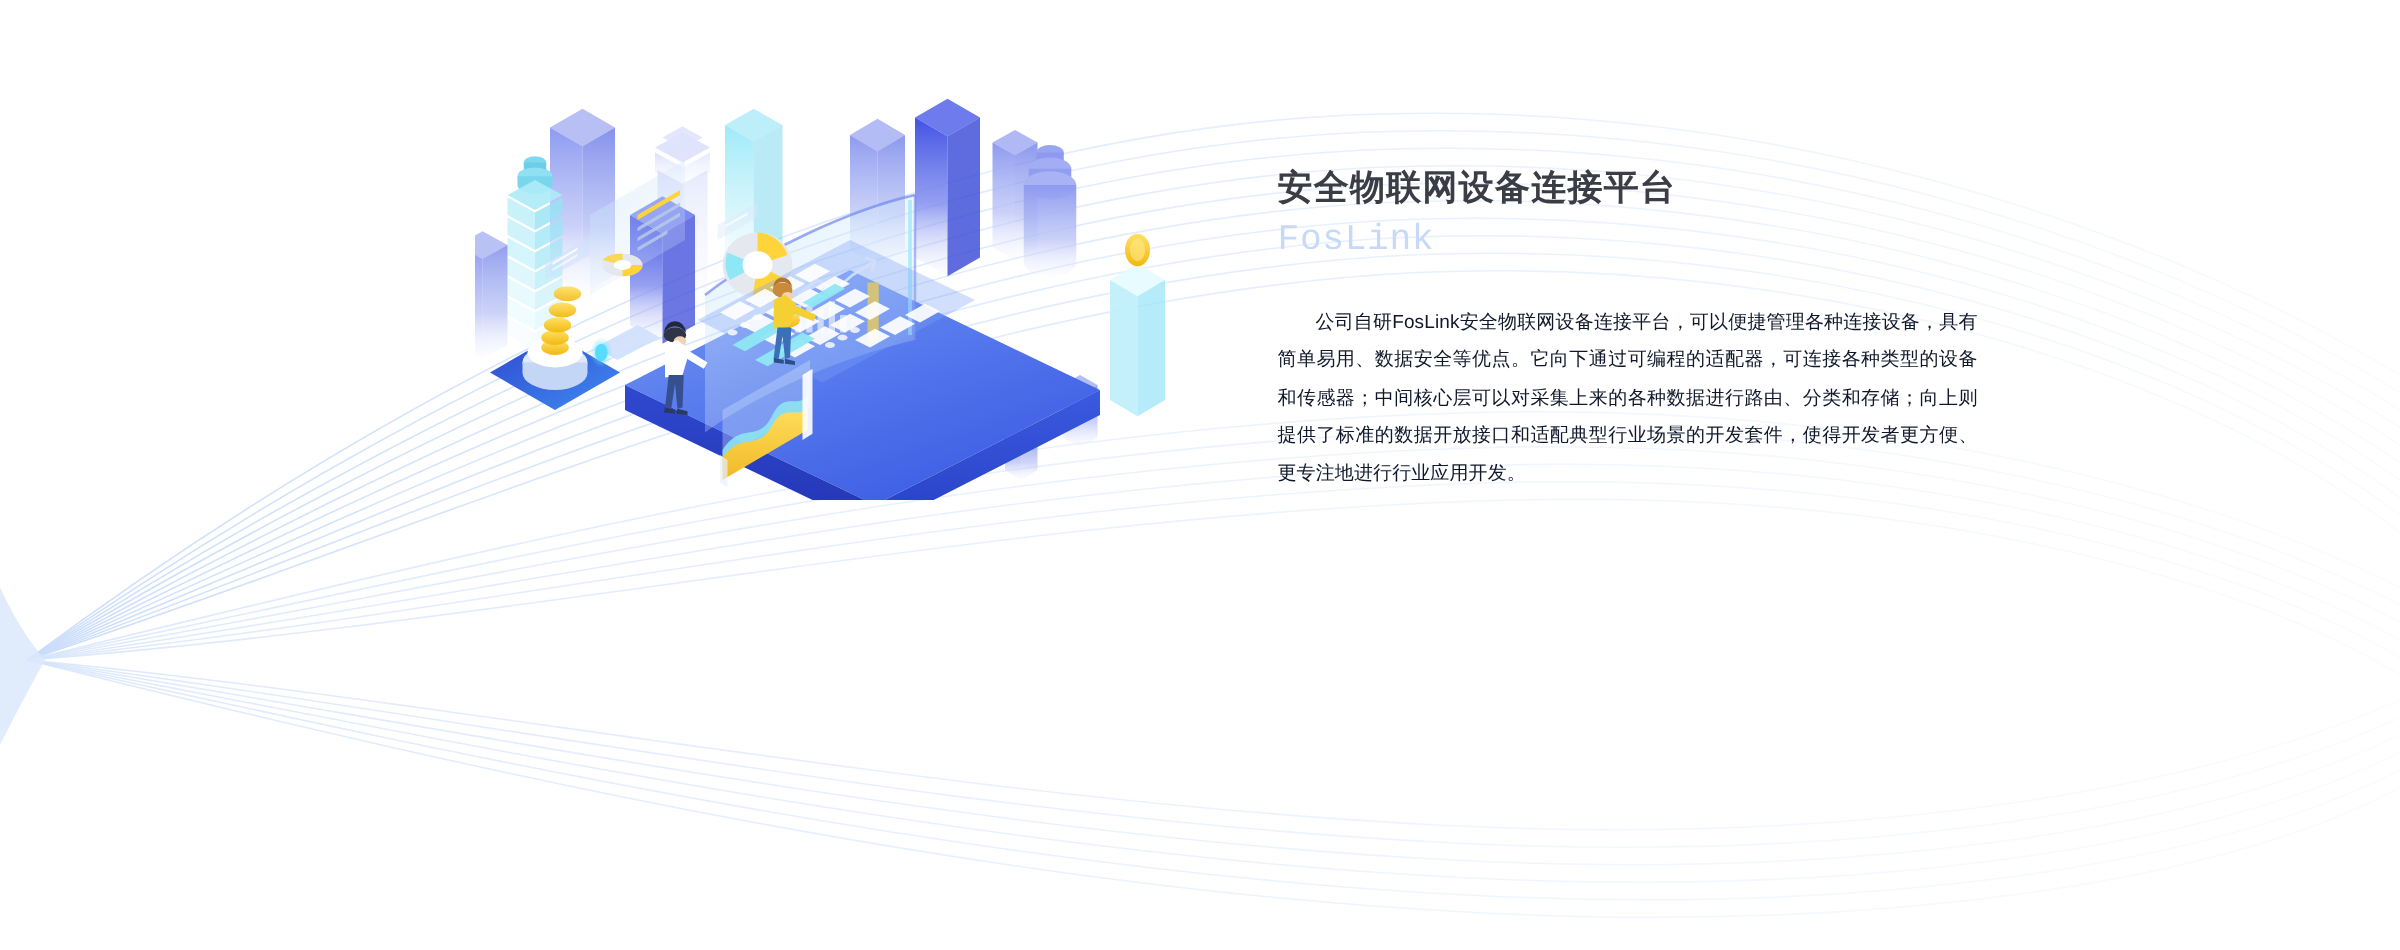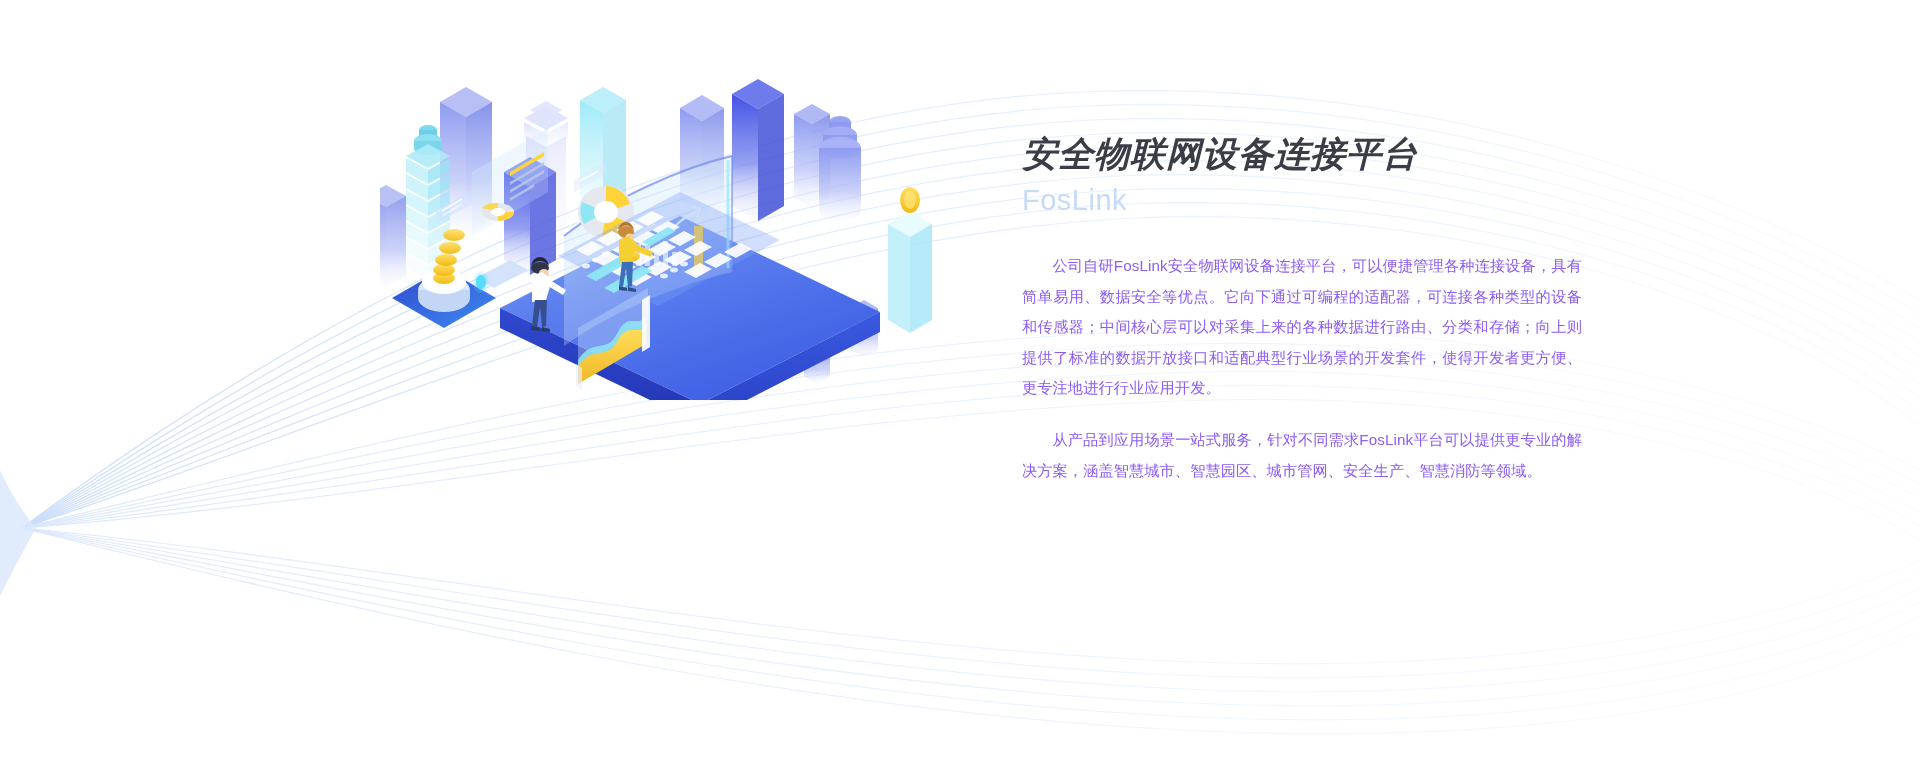--- a/index.html
+++ b/index.html
@@ -43,42 +43,42 @@
 
   
   #text-col {
     position: absolute;
     left: 1022px;
     top: 132px;
     width: 560px;
   }
 
   #page-title {
-    font-size: 35px;
+    font-size: 28px;
     font-weight: bold;
     color: #3b3d46;
     letter-spacing: 1px;
     line-height: 1.25;
     margin: 0;
     white-space: nowrap;
-    font-style: italic;
   }
 
   #page-subtitle {
     font-size: 29px;
     font-weight: normal;
     color: #c6daf8;
     letter-spacing: 0.5px;
     line-height: 1.3;
     margin: 6px 0 0 0;
+    font-family: Liberation Mono, monospace;
   }
 
   .body-para {
     font-size: 15.2px;
-    color: #8b5cf6;
+    color: #0f172a;
     line-height: 2.0;
     margin: 0;
     text-indent: 2em;
     text-align: justify;
     letter-spacing: 0.1px;
   }
   #para-1 { margin-top: 32px; }
   #para-2 { margin-top: 22px; }
   #para-3 { margin-top: 22px; }
 </style>
@@ -468,16 +468,15 @@
       <path d="M239,226 l8,2 v3 l-8,-1 Z" fill="#2b4f86"></path>
       <path d="M248,227 l8,2 v3 l-8,-1 Z" fill="#2b4f86"></path>
     </g>
   </svg>
 
   <div id="text-col">
     <h1 id="page-title">安全物联网设备连接平台</h1>
     <div id="page-subtitle">FosLink</div>
 
     <p id="para-1" class="body-para">公司自研FosLink安全物联网设备连接平台，可以便捷管理各种连接设备，具有简单易用、数据安全等优点。它向下通过可编程的适配器，可连接各种类型的设备和传感器；中间核心层可以对采集上来的各种数据进行路由、分类和存储；向上则提供了标准的数据开放接口和适配典型行业场景的开发套件，使得开发者更方便、更专注地进行行业应用开发。</p>
-    <p id="para-3" class="body-para">从产品到应用场景一站式服务，针对不同需求FosLink平台可以提供更专业的解决方案，涵盖智慧城市、智慧园区、城市管网、安全生产、智慧消防等领域。</p>
   </div>
 
 </div>
 
 </body></html>

